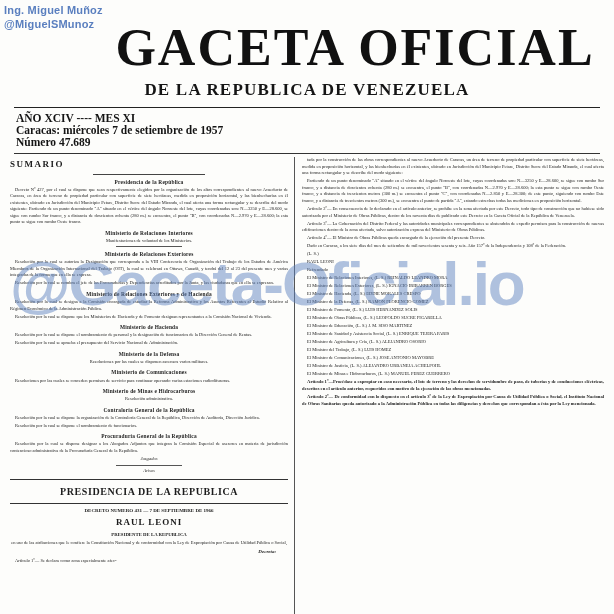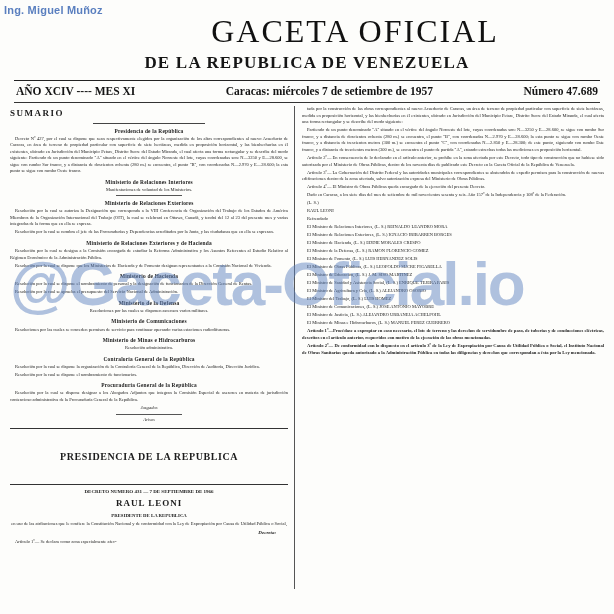--- a/index.html
+++ b/index.html
@@ -52,26 +52,26 @@
   }
 
   
   .masthead {
     position: relative;
     padding: 8px 0 0 0;
     text-align: center;
   }
   .gaceta-title {
     font-family: "Liberation Serif", serif;
-    font-size: 32px;
-    font-weight: normal;
+    font-size: 52px;
+    font-weight: bold;
     letter-spacing: 2px;
     line-height: 1.0;
     color: #111;
-    margin: 7px 0 0 0;
+    margin: 14px 0 0 0;
     padding-left: 96px;
   }
   .subtitle {
     font-family: "Liberation Serif", serif;
     font-size: 17px;
     font-weight: bold;
     letter-spacing: 1.2px;
     color: #151515;
     margin-top: 6px;
   }
@@ -79,27 +79,27 @@
     border: 0;
     border-top: 1.6px solid #222;
     margin: 7px 14px 0 14px;
   }
   .rule.thin {
     border-top: 1px solid #333;
     margin-top: 2px;
   }
   .issue-line {
     display: flex;
-    justify-content: space-between;
     align-items: baseline;
     font-size: 11.5px;
     font-weight: bold;
     padding: 4px 16px 3px 16px;
     color: #141414;
     font-family: "Liberation Serif", serif;
+    flex-direction: column;
   }
   .issue-line .center-part { font-weight: bold; }
 
   
   .columns {
     display: flex;
     padding: 3px 10px 0 10px;
     height: 486px;
     box-sizing: border-box;
   }
@@ -171,21 +171,21 @@
   .art-head {
     font-weight: bold;
     font-size: 4.6px;
   }
 
   
   .decreto-box {
     margin-top: 4px;
     border-top: 1.1px solid #333;
     border-bottom: 1.1px solid #333;
-    padding: 18px 0;
+    padding: 2px 0;
   }
   .presidencia-title {
     text-align: center;
     font-size: 10px;
     font-weight: bold;
     letter-spacing: .6px;
     margin: 2px 0;
   }
   .decreto-num {
     text-align: center;
@@ -214,20 +214,21 @@
     margin: 2px 12px 2px 0;
   }
 </style>
 </head>
 <body>
 
 <div id="page">
 
   <div class="tl-watermark">
     <div>Ing. Miguel Muñoz</div>
+    <div>@MiguelSMunoz</div>
   </div>
 
   <div class="masthead">
     <div class="gaceta-title">GACETA OFICIAL</div>
     <div class="subtitle">DE LA REPUBLICA DE VENEZUELA</div>
     <hr class="rule">
     <div class="issue-line">
       <span>AÑO XCIV ---- MES XI</span>
       <span class="center-part">Caracas: miércoles 7 de setiembre de 1957</span>
       <span>Número 47.689</span>

